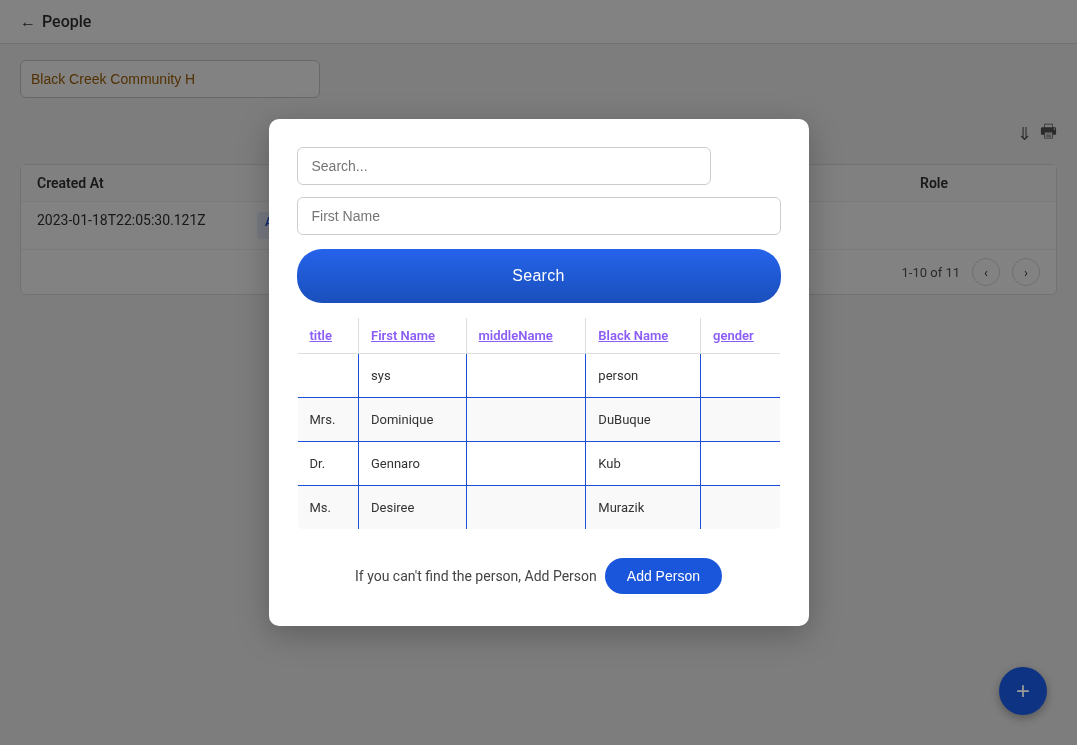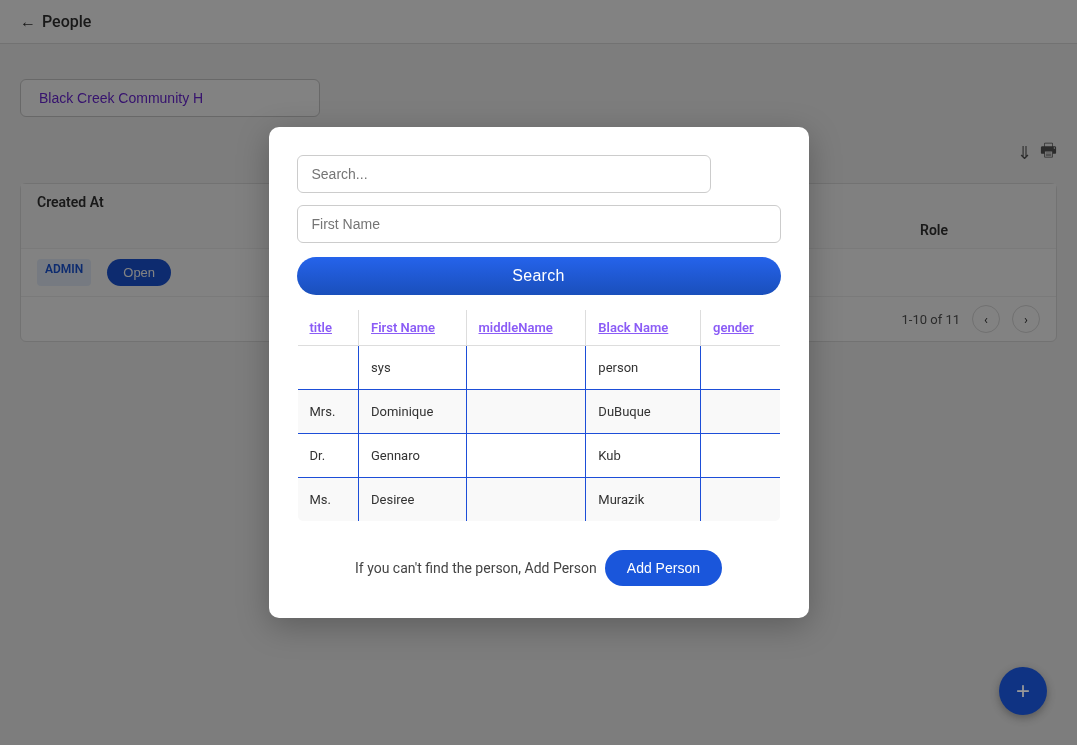--- a/index.html
+++ b/index.html
@@ -40,28 +40,27 @@
     .bg-content {
       padding: 16px 20px;
     }
 
     .bg-select-row {
       margin-bottom: 12px;
     }
 
     .bg-select {
       width: 300px;
-      padding: 10px 18px;
+      padding: 10px 10px;
       border: 1px solid #ccc;
       border-radius: 6px;
       background: #fff;
       font-size: 14px;
-      color: #6d28d9;
+      color: #a16207;
       appearance: none;
-      margin-top: 19px;
     }
 
     .bg-table-header {
       display: flex;
       align-items: center;
       justify-content: flex-end;
       gap: 8px;
       padding: 8px 0;
       margin-bottom: 8px;
     }
@@ -79,21 +78,21 @@
       font-size: 14px;
       color: #333;
     }
 
     .bg-table-row.header {
       font-weight: 600;
       background: #fafafa;
     }
 
     .bg-col-created { width: 220px; }
-    .bg-col-role { width: 120px; margin-left: auto; margin-top: 28px; }
+    .bg-col-role { width: 120px; margin-left: auto; }
 
     .bg-badge-admin {
       display: inline-block;
       padding: 3px 8px;
       background: #e8f0fe;
       color: #1a56db;
       border-radius: 4px;
       font-size: 12px;
       font-weight: 600;
     }
@@ -184,21 +183,21 @@
       font-size: 14px;
       color: #333;
       outline: none;
     }
 
     .modal-search-btn {
       background: linear-gradient(180deg, #2563eb, #1a4fbb);
       color: #fff;
       border: none;
       border-radius: 25px;
-      padding: 10px 0;
+      padding: 18px 0;
       font-size: 16px;
       font-weight: 500;
       cursor: pointer;
       width: 100%;
       margin-bottom: 14px;
       letter-spacing: 0.3px;
     }
 
     .modal-table {
       width: 100%;
@@ -279,20 +278,21 @@
     <div class="bg-table-header">
       <span style="font-size:18px;cursor:pointer;color:#555;">⇓</span>
       <span style="font-size:18px;cursor:pointer;color:#555;">🖶</span>
     </div>
     <div class="bg-table">
       <div class="bg-table-row header">
         <span class="bg-col-created">Created At</span>
         <span class="bg-col-role">Role</span>
       </div>
       <div class="bg-table-row">
+        <span class="bg-col-created">2023-01-18T22:05:30.121Z</span>
         <span class="bg-badge-admin">ADMIN</span>
         <button class="bg-open-btn" style="margin-left:16px;">Open</button>
       </div>
       <div style="display:flex;justify-content:flex-end;align-items:center;padding:8px 16px;">
         <div class="pagination">
           <span>1-10 of 11</span>
           <div class="pag-btn">‹</div>
           <div class="pag-btn">›</div>
         </div>
       </div>

